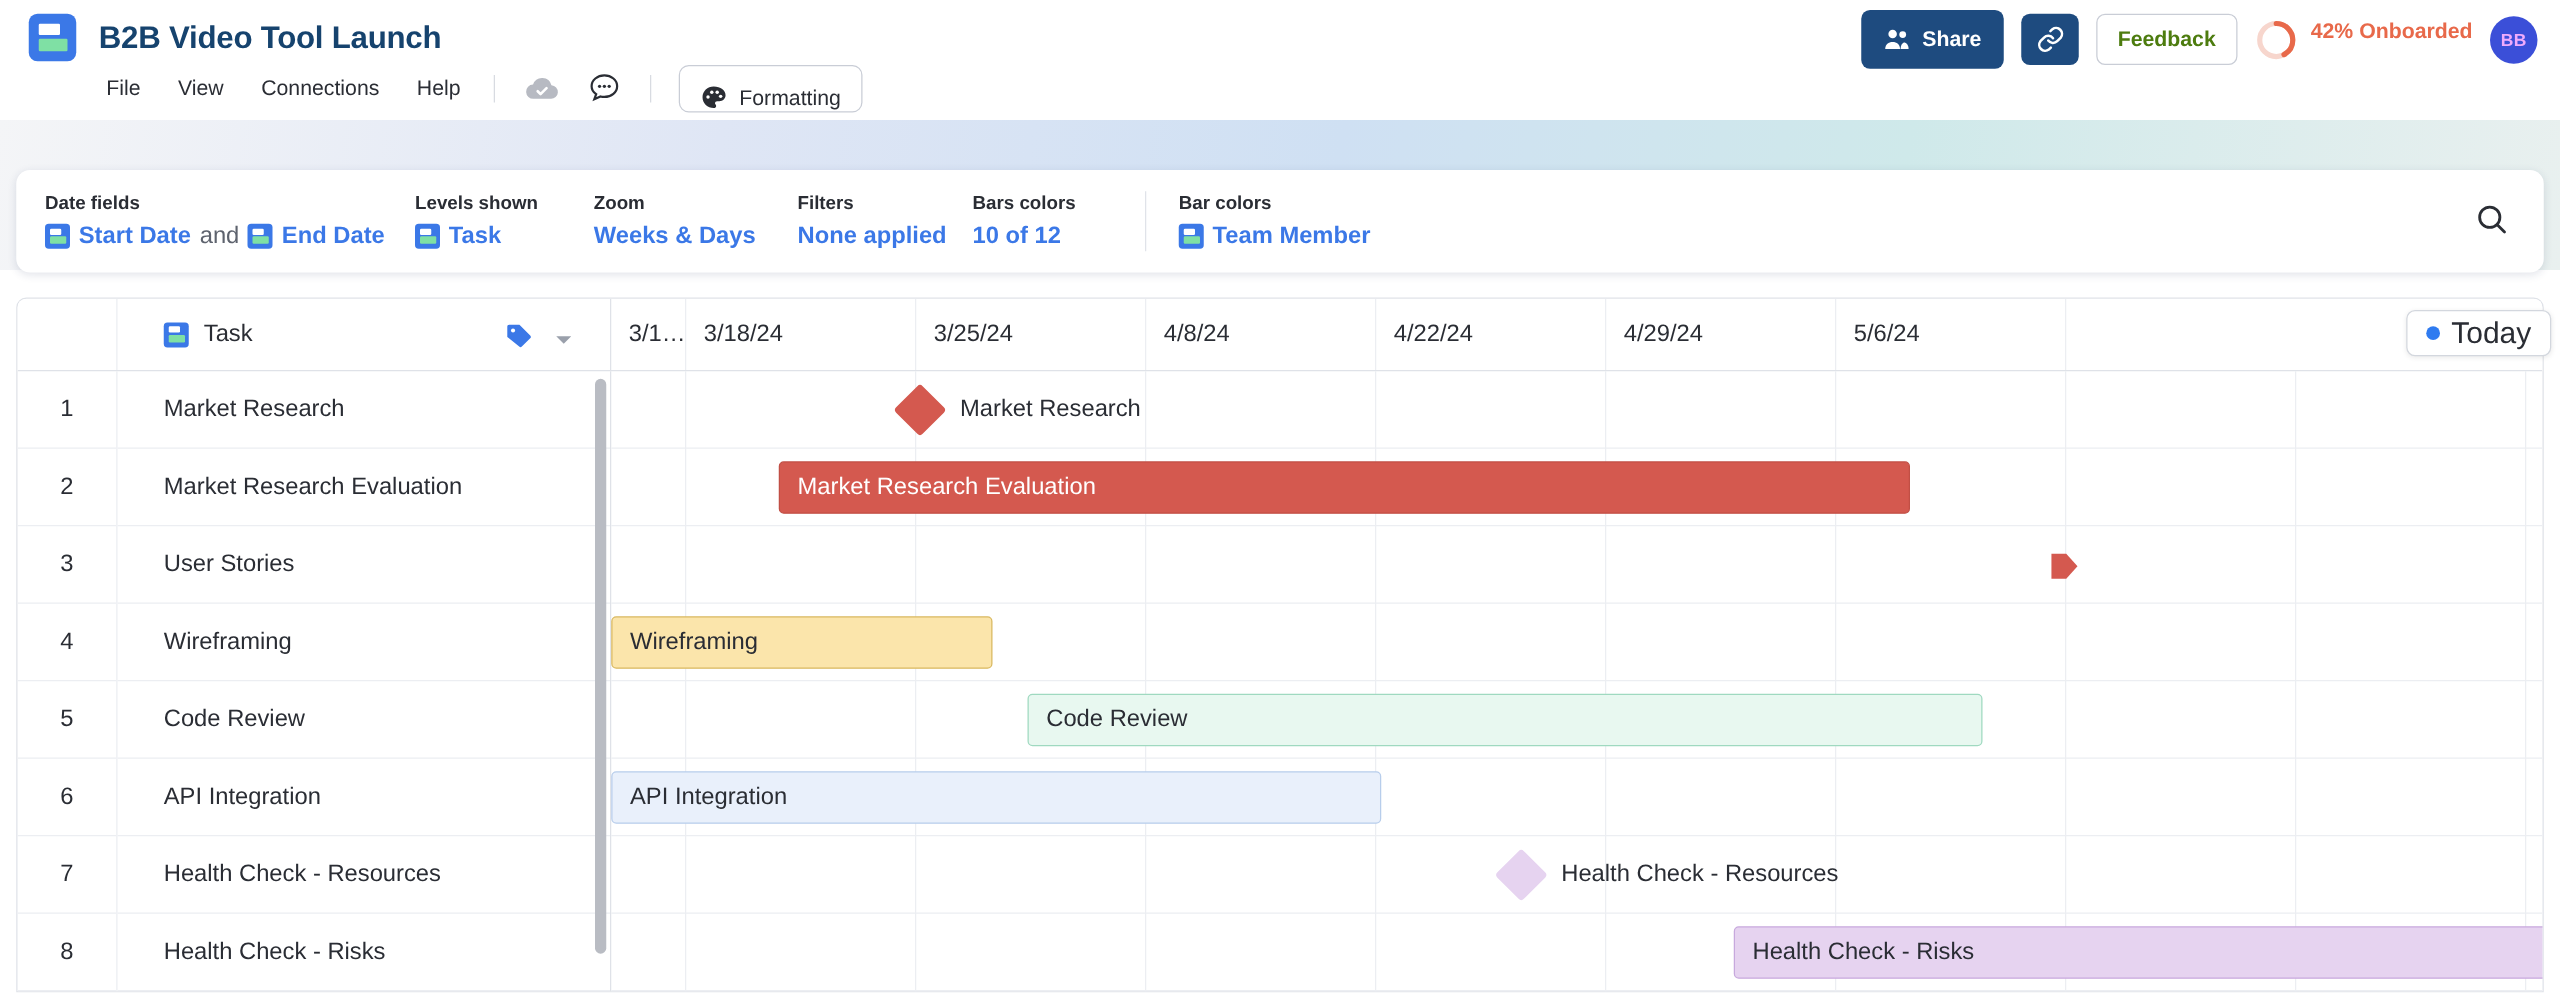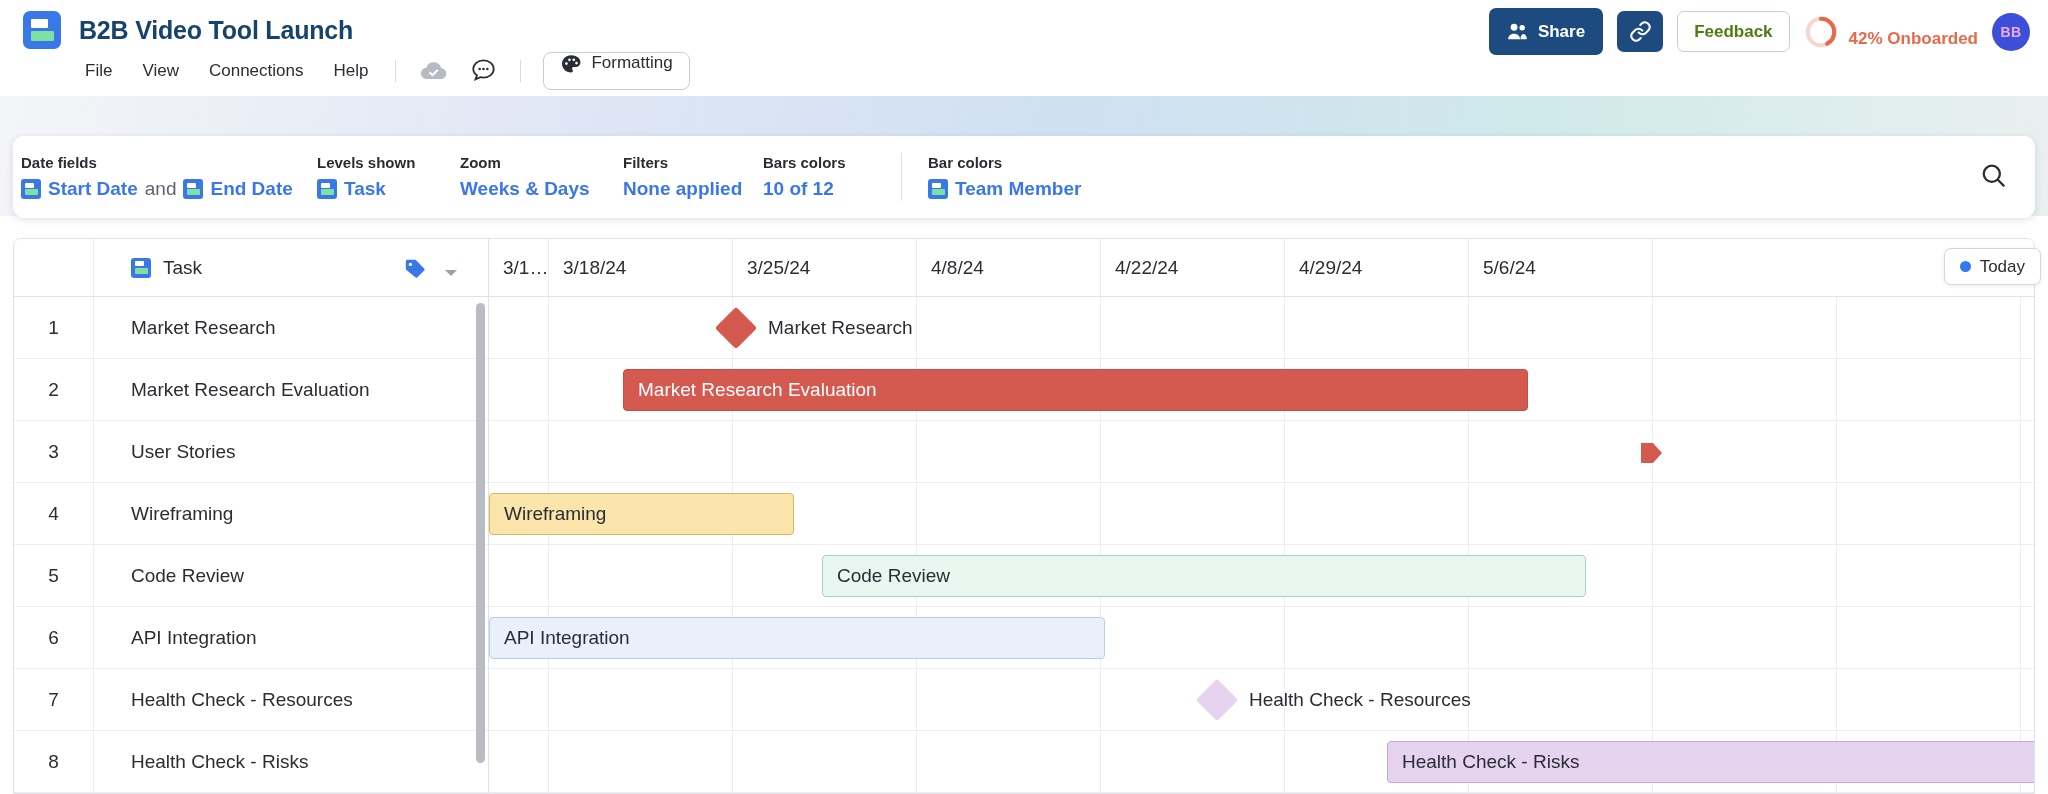--- a/index.html
+++ b/index.html
@@ -36,56 +36,56 @@
   }
   .btn-link {
     width: 46px; height: 41px; background: #1e4b7f; border-radius: 7px;
     display: flex; align-items: center; justify-content: center; cursor: pointer;
   }
   .btn-feedback {
     height: 41px; background: #fff; color: #4d7c0f; border: 1px solid #c9cdd6;
     border-radius: 7px; display: flex; align-items: center; padding: 0 16px;
     font-size: 17px; font-weight: 600; cursor: pointer;
   }
-  .onboard { display: flex; align-items: flex-end; gap: 11px; }
+  .onboard { display: flex; align-items: flex-start; gap: 11px; }
   .onboard-text { color: #e8694a; font-size: 17px; font-weight: 600; white-space: nowrap; }
   .avatar {
     width: 38px; height: 38px; border-radius: 50%; background: #3b4fd8; color: #f0abfc;
     display: flex; align-items: center; justify-content: center;
     font-size: 14px; font-weight: 700; letter-spacing: 0.3px; cursor: pointer;
   }
 
   
   .menubar {
     position: absolute; left: 0; top: 47px; width: 2048px; height: 47px;
     display: flex; align-items: center; padding-left: 70px; gap: 0;
   }
   .menu-item {
     font-size: 17px; color: #2a2d34; padding: 6px 15px; cursor: pointer; border-radius: 5px;
     white-space: nowrap;
   }
   .mdivider { width: 1px; height: 22px; background: #d8dbe1; margin: 0 12px; }
   .icon-btn { width: 34px; height: 34px; display: flex; align-items: center; justify-content: center; cursor: pointer; margin: 0 8px; }
   .btn-formatting {
-    display: flex; align-items: flex-start; gap: 9px; height: 38px; padding: 0 16px;
+    display: flex; align-items: flex-end; gap: 9px; height: 38px; padding: 0 16px;
     background: #fff; border: 1px solid #c9cdd6; border-radius: 8px;
     font-size: 17px; color: #2a2d34; cursor: pointer; margin-left: 10px;
   }
 
   
   .grad-strip {
     position: absolute; left: 0; top: 96px; width: 2048px; height: 120px;
     background: linear-gradient(100deg, #f4f5f7 0%, #dfe6f5 28%, #cfe0f3 52%, #cfe9ea 74%, #e9f0ef 100%);
   }
 
   
   .toolbar {
     position: absolute; left: 13px; top: 136px; width: 2022px; height: 82px;
     background: #fff; border-radius: 11px; box-shadow: 0 2px 7px rgba(30,50,90,0.13);
-    display: flex; align-items: center; padding-left: 8px;
+    display: flex; align-items: center; padding-left: 23px;
   }
   .tgroup { display: flex; flex-direction: column; justify-content: center; height: 56px; }
   .tlabel { font-size: 15px; color: #2a2d34; font-weight: 700; margin-bottom: 7px; white-space: nowrap; }
   .tvalue { font-size: 19px; color: #3b78e7; font-weight: 700; display: flex; align-items: center; gap: 7px; white-space: nowrap; cursor: pointer; }
   .tvalue .plain { color: #5e636e; font-weight: 400; }
   .fld-icon {
     width: 20px; height: 20px; border-radius: 3px; background: #3b78e7; flex: none;
     display: flex; flex-direction: column; align-items: center; justify-content: center; gap: 1.5px;
   }
   .fld-icon i { display:block; background:#fff; height: 5px; width: 9px; border-radius: 1px; margin-right: 4px; }
@@ -147,21 +147,21 @@
   
   .tcol-scroll {
     position: absolute; right: 3px; top: 6px; width: 9px; height: 460px;
     background: #b9bcc3; border-radius: 5px;
   }
 
   .today-btn {
     position: absolute; right: 7px; top: 248px; height: 37px;
     background: #fff; border: 1px solid #d3d7de; border-radius: 7px;
     display: flex; align-items: center; gap: 9px; padding: 16px 15px;
-    font-size: 17px; color: #2a2d34; cursor: pointer; z-index: 20;
+    font-size: 24px; color: #2a2d34; cursor: pointer; z-index: 20;
     box-shadow: 0 1px 4px rgba(0,0,0,0.08);
   }
   .today-dot { width: 11px; height: 11px; border-radius: 50%; background: #2f7bf0; }
 </style>
 </head>
 <body>
 
 <div class="app">
 
   <div class="topbar">

